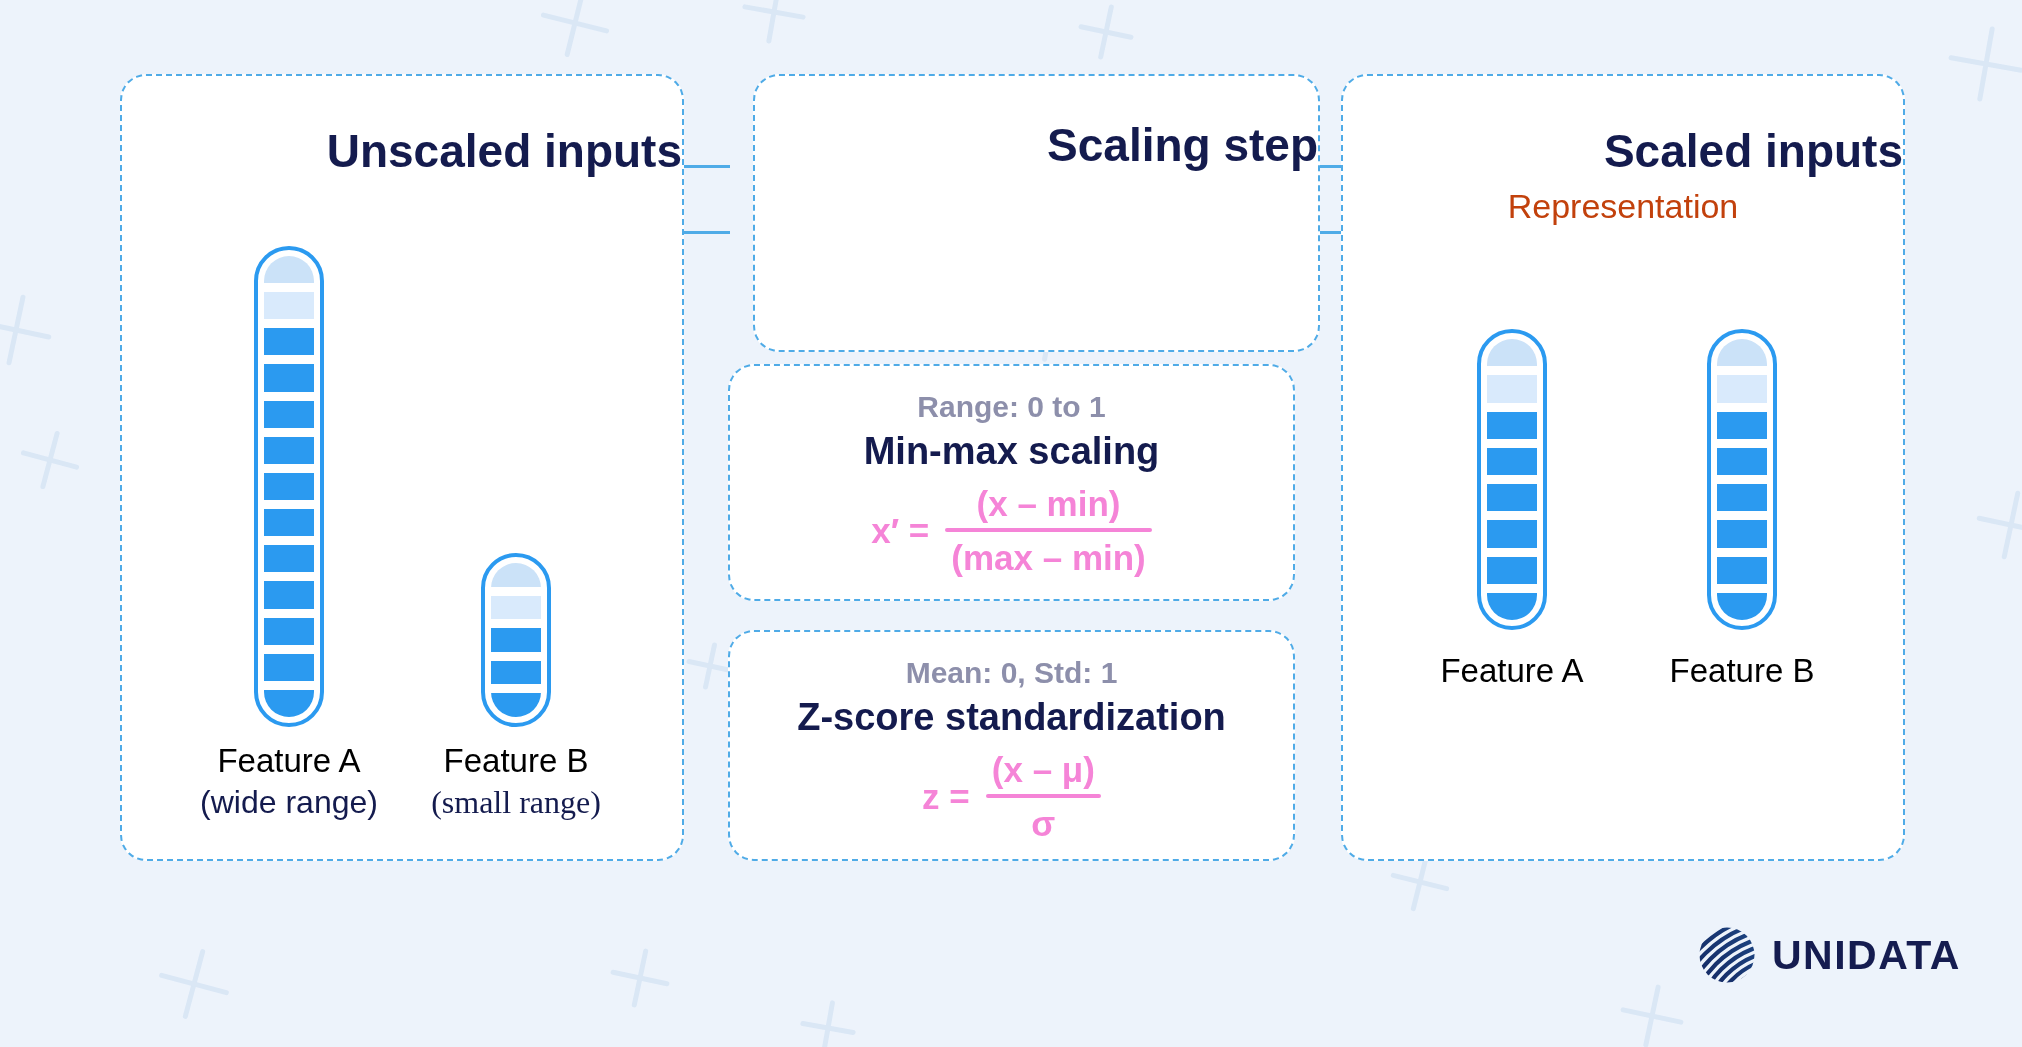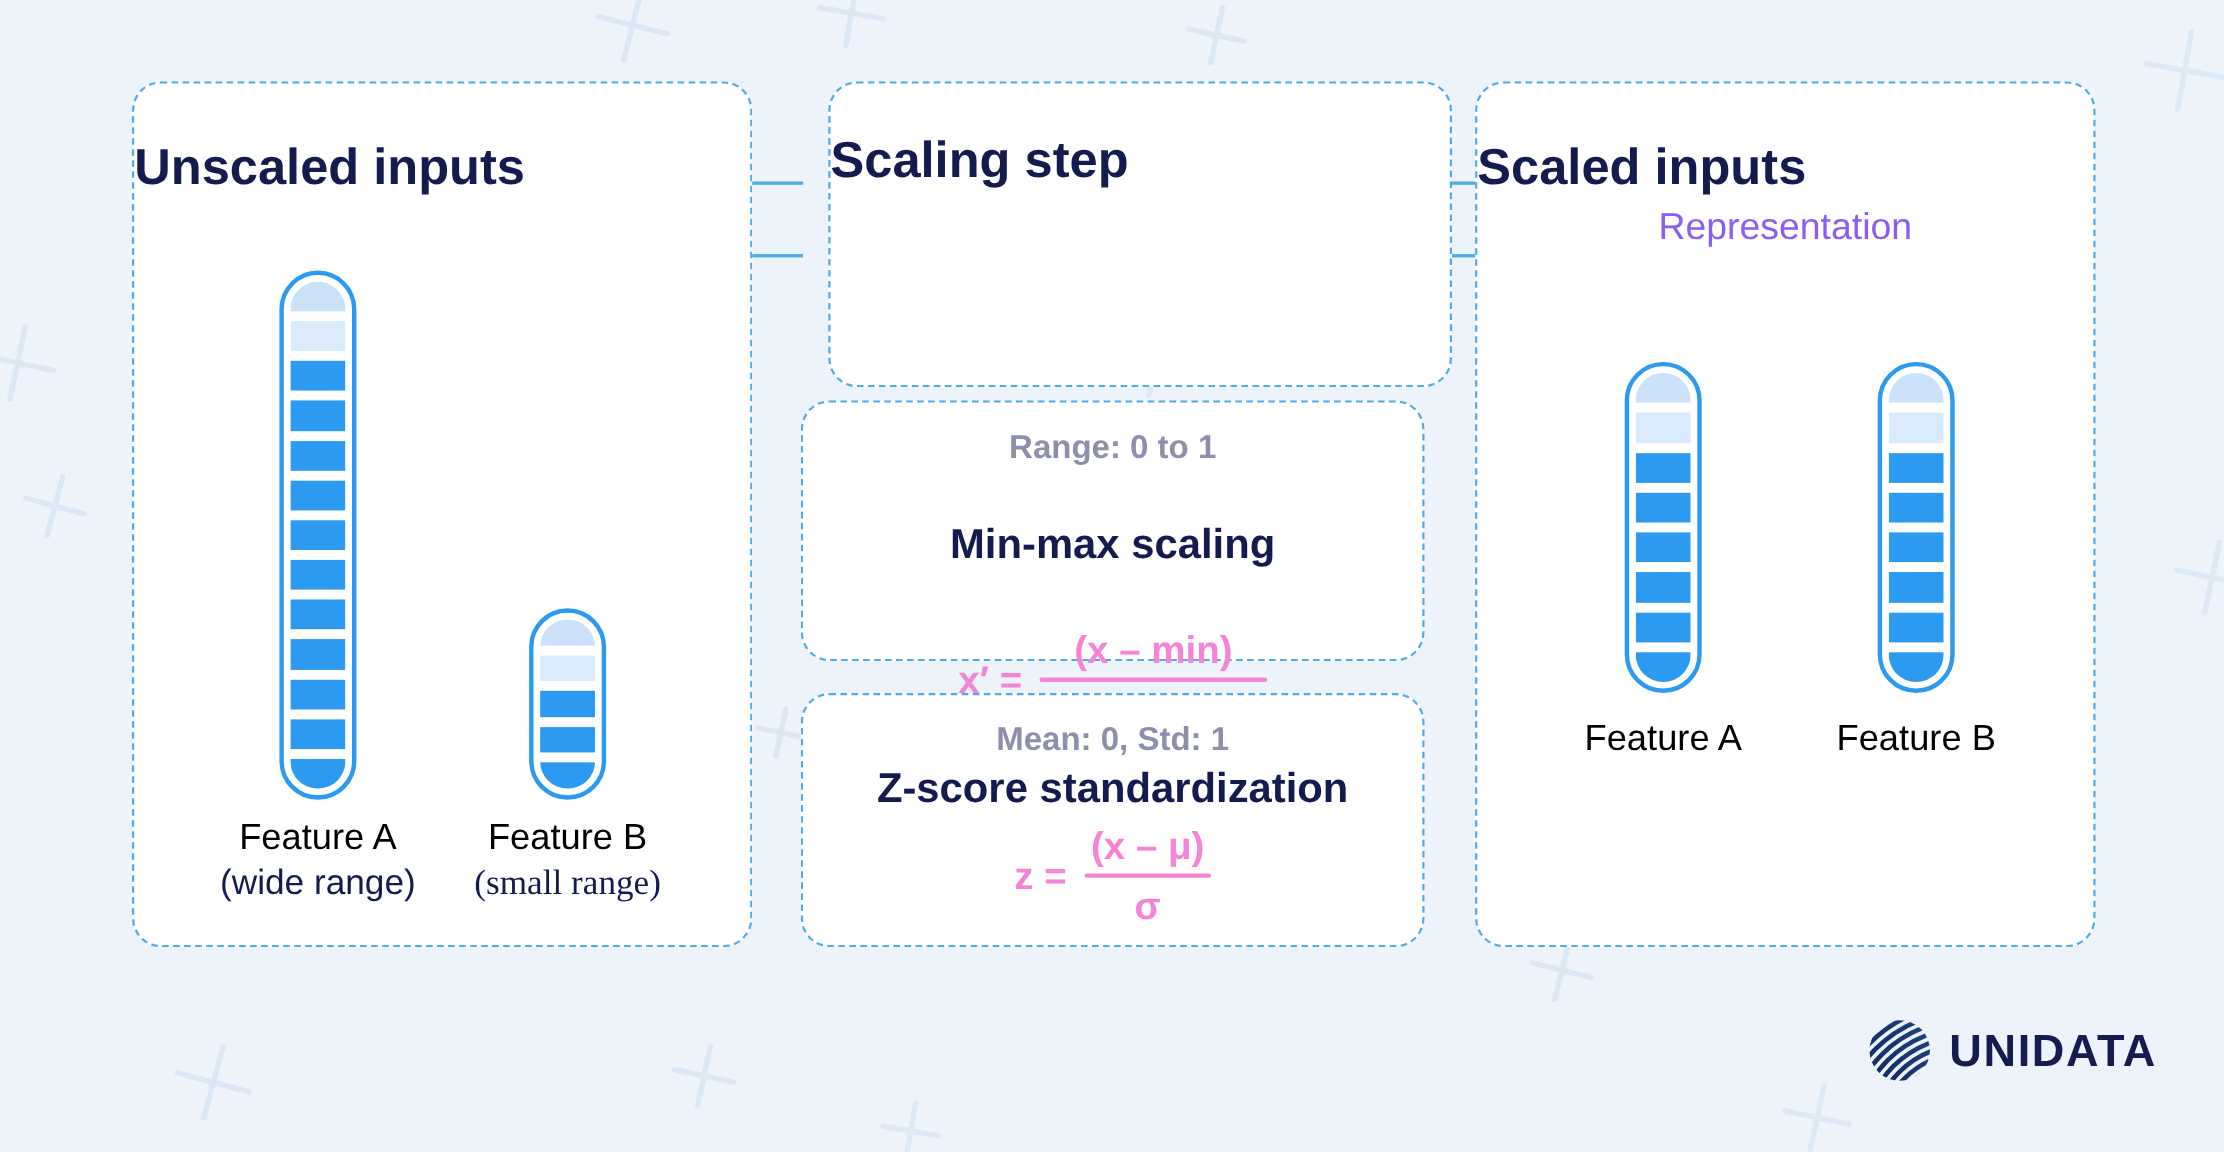--- a/index.html
+++ b/index.html
@@ -13,21 +13,21 @@
   .plus{position:absolute;z-index:0;opacity:.85;}
   .plus::before,.plus::after{content:'';position:absolute;background:#d7e5f5;border-radius:3px;}
   .plus::before{left:50%;top:0;width:5px;height:100%;transform:translateX(-50%);}
   .plus::after{top:50%;left:0;height:5px;width:100%;transform:translateY(-50%);}
   
   .panel{
     position:absolute;z-index:2;background:#ffffff;
     border:2px dashed #4fabe7;border-radius:26px;box-sizing:border-box;
   }
   .panel-title{
-    position:absolute;left:0;width:100%;text-align:left;
+    position:absolute;left:0;width:100%;text-align:right;
     font-size:46px;font-weight:600;color:#141b4e;line-height:1;
   }
   .connector{position:absolute;z-index:1;height:3px;background:#4fabe7;}
   
   .thermo{
     position:absolute;box-sizing:border-box;background:#fff;
     border:4px solid #2b9af0;border-radius:40px;padding:6px;
   }
   .thermo-inner{
     height:100%;display:flex;flex-direction:column;gap:9px;
@@ -56,21 +56,21 @@
   .method-name{font-size:38px;font-weight:600;color:#141b4e;line-height:1;margin-top:10px;}
   .formula{display:flex;align-items:center;gap:16px;margin-top:16px;
     font-size:35px;font-weight:700;color:#f584d7;line-height:1;}
   .frac{display:inline-flex;flex-direction:column;align-items:center;}
   .frac .num{padding:0 6px 7px;}
   .frac .bar{align-self:stretch;height:4px;background:#f584d7;border-radius:2px;}
   .frac .den{padding:8px 6px 0;}
   
   .subtitle{
     position:absolute;left:0;width:100%;text-align:center;
-    font-size:34px;font-weight:400;color:#8b5cf6;line-height:52px;
+    font-size:34px;font-weight:400;color:#c2410c;line-height:52px;
   }
   .badge{
     position:absolute;display:flex;align-items:center;justify-content:center;
     background:#58595b;color:#ffffff;border-radius:32px;
     font-size:34px;font-weight:500;
   }
   
   .logo{position:absolute;left:1698px;top:926px;display:flex;align-items:center;gap:16px;z-index:2;}
   .logo-text{font-size:41px;font-weight:700;color:#151c50;letter-spacing:1.5px;line-height:1;}
 </style>
@@ -132,21 +132,21 @@
     <div class="feat-label" style="left:167px;top:668px;">Feature A</div>
     <div class="feat-sublabel" style="left:167px;top:710px;">(wide range)</div>
     <div class="feat-label" style="left:394px;top:668px;">Feature B</div>
     <div class="feat-sublabel" style="left:394px;top:710px;font-family:Liberation Serif, serif;">(small range)</div>
   </div>
 
   <div class="panel" style="left:753px;top:74px;width:567px;height:278px;">
     <div class="panel-title" style="top:46px;">Scaling step</div>
   </div>
 
-  <div class="panel method-box" style="left:728px;top:364px;width:567px;height:237px;padding-top:26px;gap:44px;">
+  <div class="panel method-box" style="left:728px;top:364px;width:567px;height:237px;padding-top:26px;">
     <div class="method-note">Range: 0 to 1</div>
     <div class="method-name">Min-max scaling</div>
     <div class="formula">
       <span class="lhs">x′ =</span>
       <span class="frac">
         <span class="num">(x – min)</span>
         <span class="bar"></span>
         <span class="den">(max – min)</span>
       </span>
     </div>

